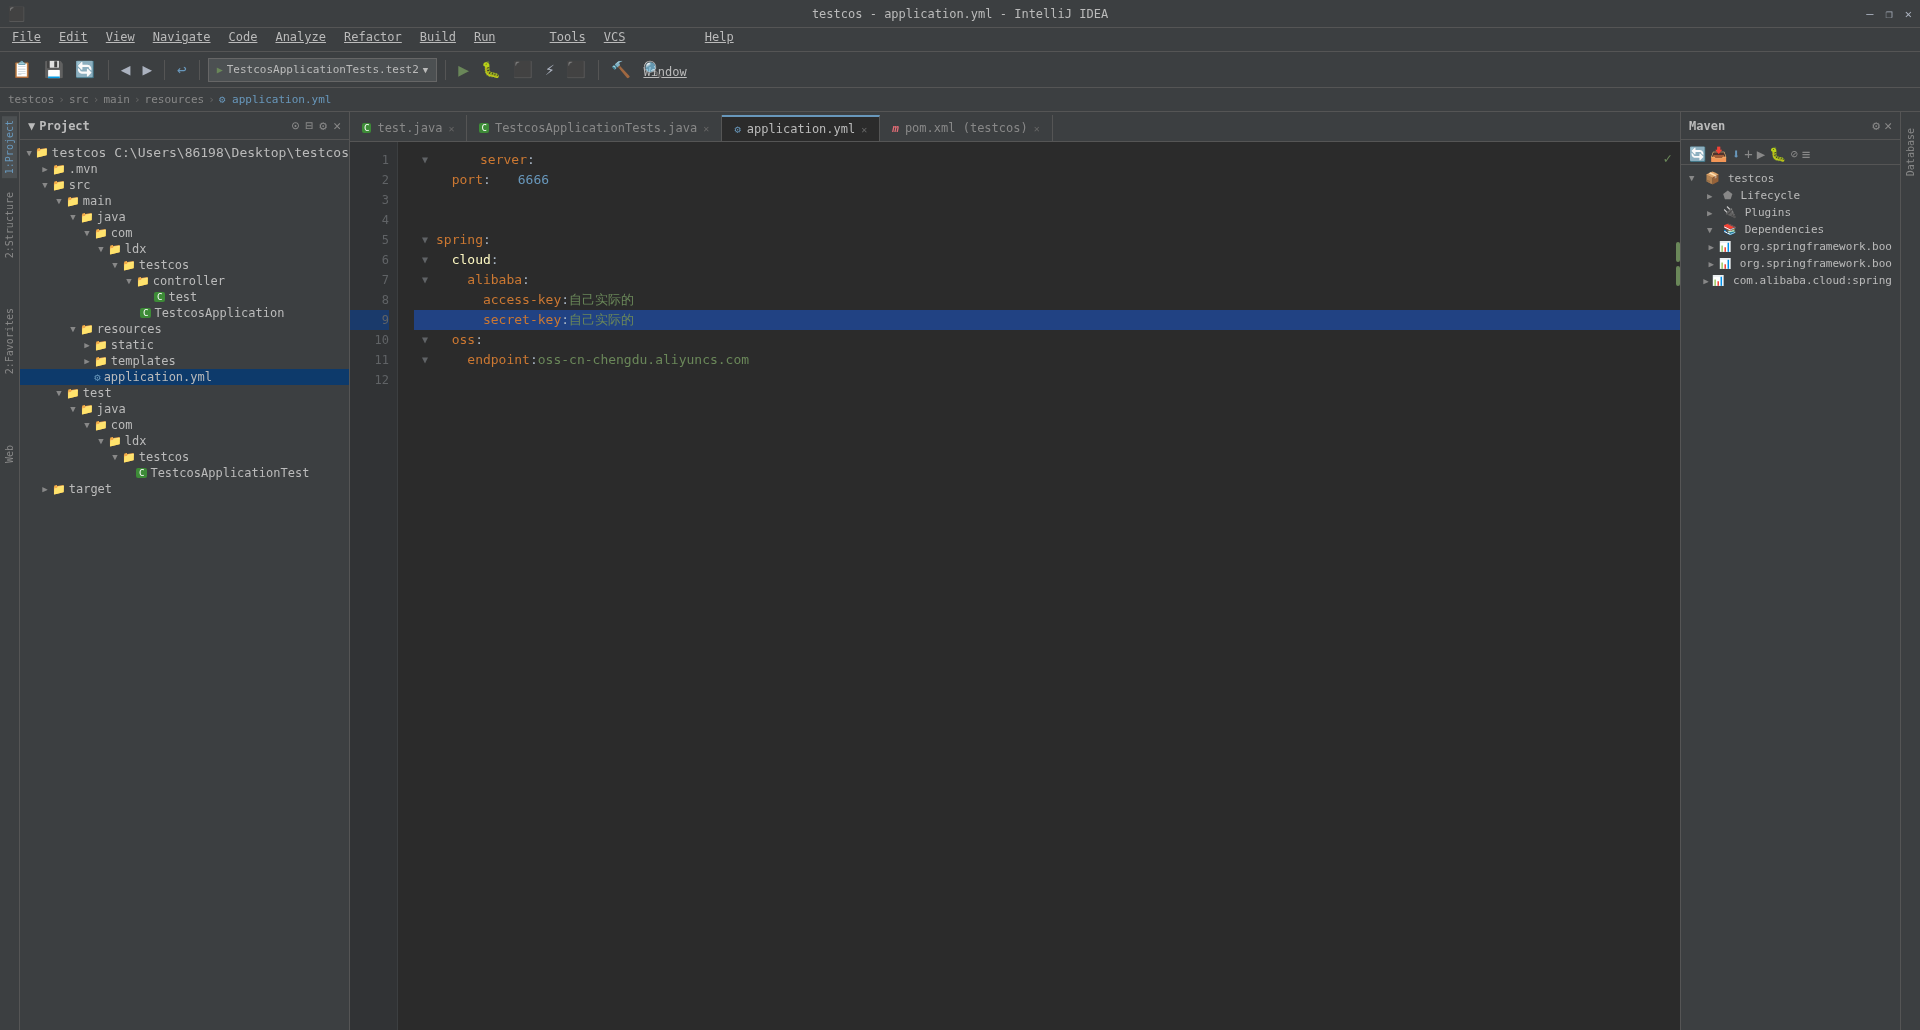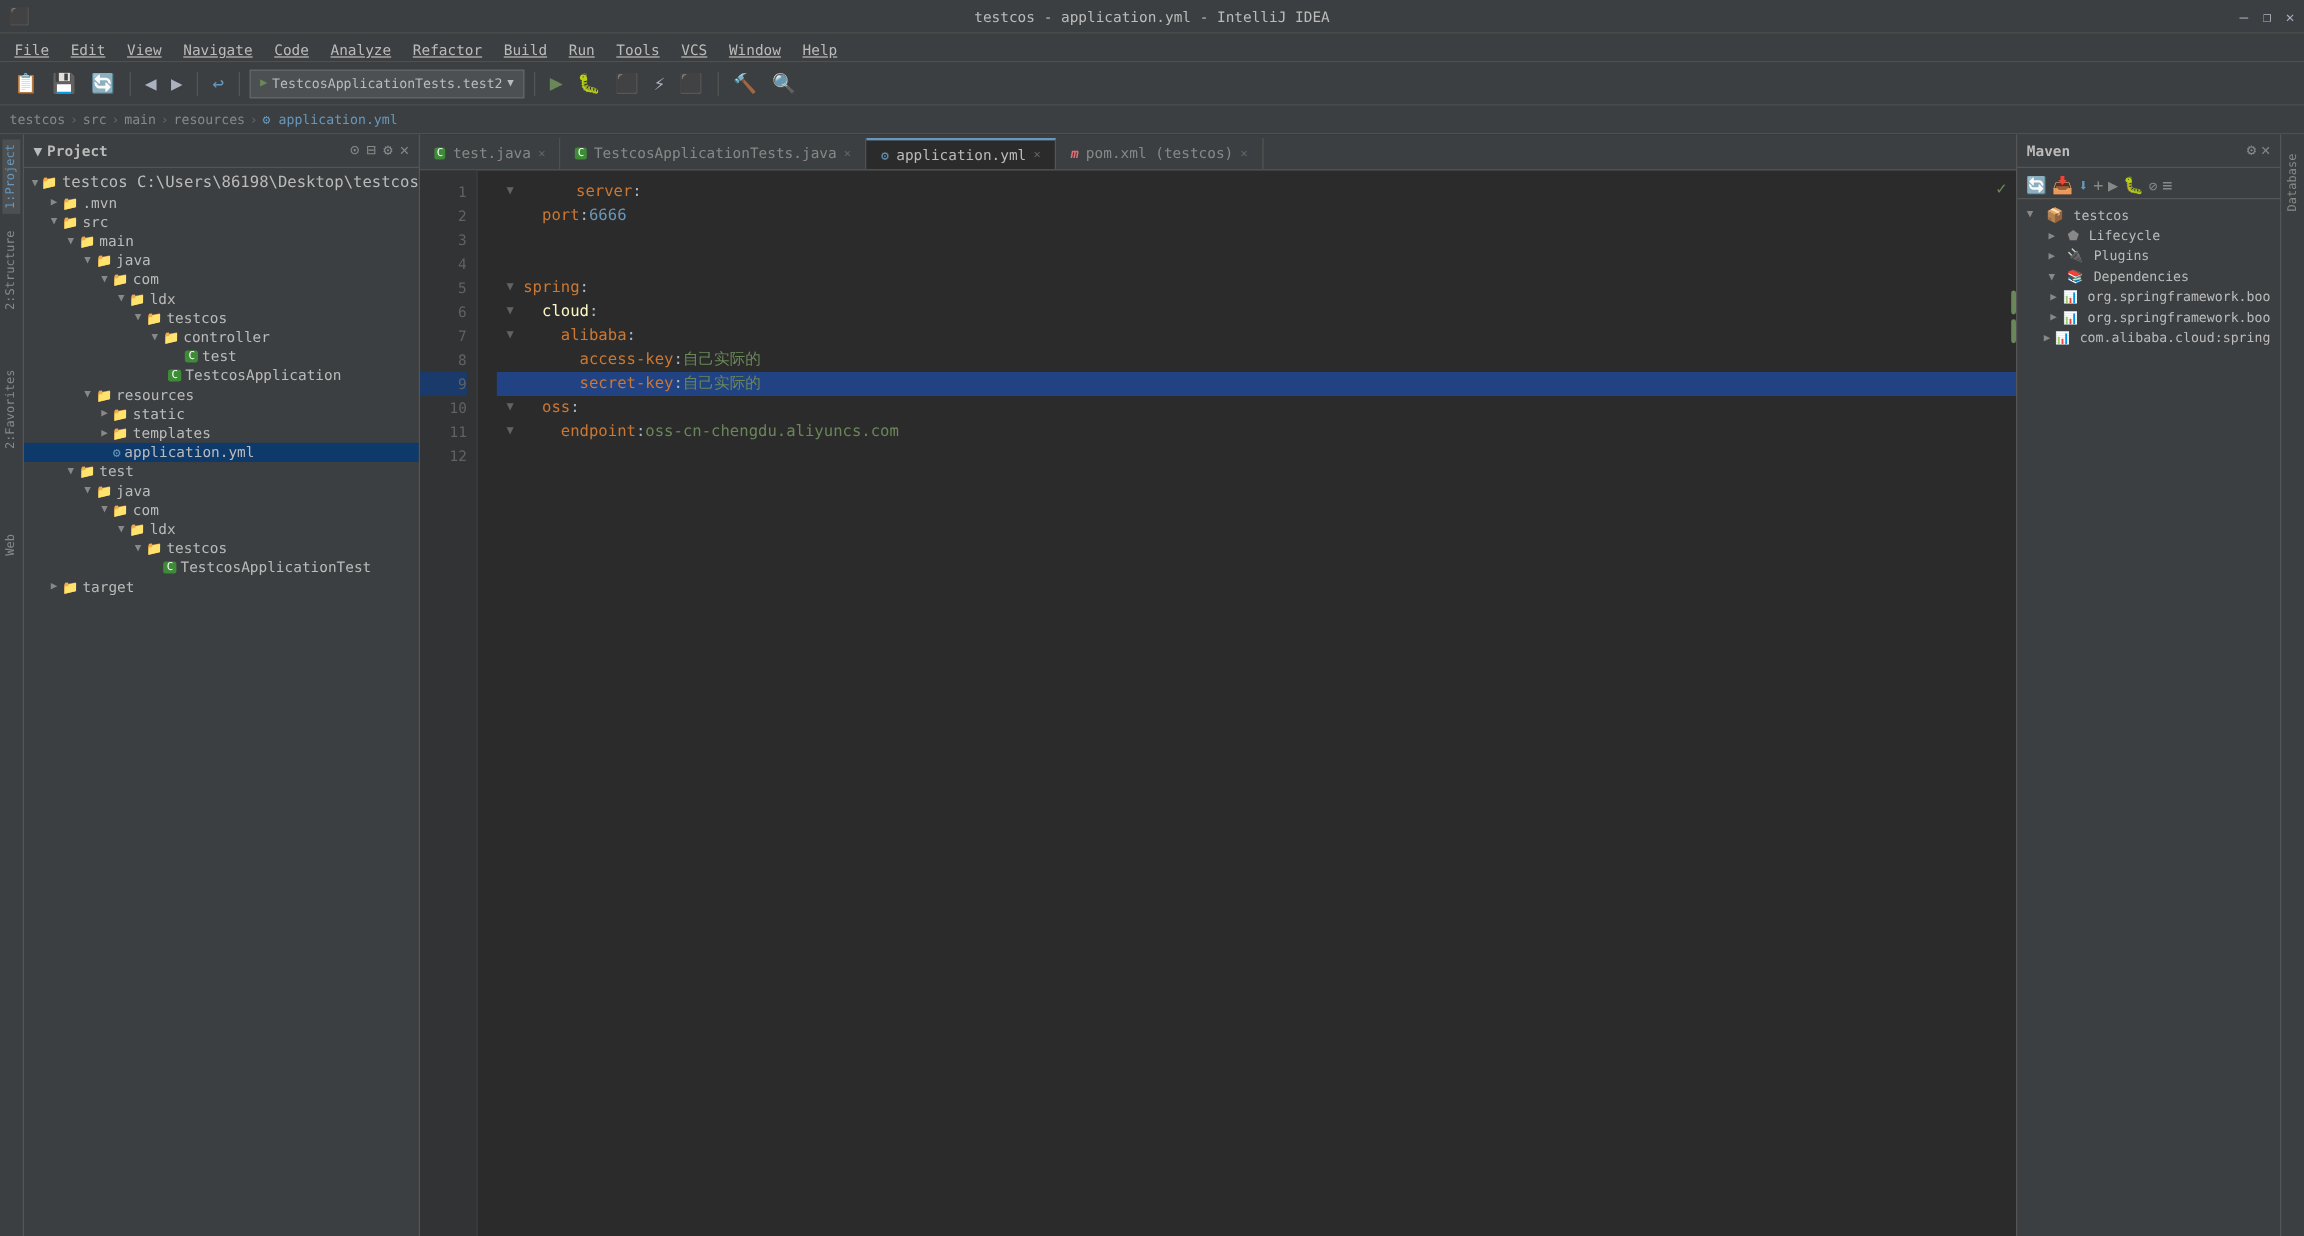--- a/index.html
+++ b/index.html
@@ -2,21 +2,21 @@
 <html><head>
   <meta charset="utf-8">
   <style>
     * { margin: 0; padding: 0; box-sizing: border-box; }
     body { font-family: 'Consolas', 'Monaco', monospace; font-size: 12px; background: #2b2b2b; color: #a9b7c6; width: 1920px; height: 1030px; overflow: hidden; }
 
     
     #title-bar { background: #3c3f41; height: 28px; display: flex; align-items: center; justify-content: space-between; padding: 0 8px; border-bottom: 1px solid #555; }
 
     
-    #menu-bar { background: #3c3f41; height: 24px; display: flex; align-items: flex-end; padding: 0 4px; border-bottom: 1px solid #555; gap: 2px; }
+    #menu-bar { background: #3c3f41; height: 24px; display: flex; align-items: flex-start; padding: 0 4px; border-bottom: 1px solid #555; gap: 2px; }
     .menu-item { color: #bbbbbb; padding: 2px 8px; font-size: 12px; cursor: pointer; }
 
     
     #toolbar { background: #3c3f41; height: 36px; display: flex; align-items: center; padding: 0 8px; border-bottom: 1px solid #555; gap: 4px; }
     .tb-btn { color: #abb2bf; font-size: 16px; cursor: pointer; padding: 2px 4px; }
     .tb-separator { width: 1px; height: 20px; background: #555; margin: 0 4px; }
     .run-config-dropdown { background: #4c5052; color: #bbbbbb; border: 1px solid #666; padding: 2px 8px; font-size: 11px; display: flex; align-items: center; gap: 4px; cursor: pointer; height: 24px; }
 
     
     #breadcrumb { background: #3c3f41; height: 24px; display: flex; align-items: center; padding: 0 8px; border-bottom: 1px solid #555; font-size: 11px; color: #888; gap: 4px; }
@@ -87,21 +87,21 @@
 <div id="menu-bar">
   <span class="menu-item" style="text-decoration:underline;">File</span>
   <span class="menu-item" style="text-decoration:underline;">Edit</span>
   <span class="menu-item" style="text-decoration:underline;">View</span>
   <span class="menu-item" style="text-decoration:underline;">Navigate</span>
   <span class="menu-item" style="text-decoration:underline;">Code</span>
   <span class="menu-item" style="text-decoration:underline;">Analyze</span>
   <span class="menu-item" style="text-decoration:underline;">Refactor</span>
   <span class="menu-item" style="text-decoration:underline;">Build</span>
   <span class="menu-item" style="text-decoration:underline;">Run</span>
-  <span class="menu-item" style="text-decoration:underline;">Tools</span>
+  <span class="menu-item" style="text-decoration:underline;margin-left:36px;">Tools</span>
   <span class="menu-item" style="text-decoration:underline;">VCS</span>
   <span class="menu-item" style="text-decoration:underline;margin-top:35px;">Window</span>
   <span class="menu-item" style="text-decoration:underline;">Help</span>
 </div>
 
 <div id="toolbar">
   <span class="tb-btn">📋</span>
   <span class="tb-btn">💾</span>
   <span class="tb-btn">🔄</span>
   <div class="tb-separator"></div>
@@ -369,21 +369,21 @@
           <span class="fold-btn">▼</span>
           <span style="color:#cc7832;margin-left:44px;">server</span>
             <span style="color:#a9b7c6;">:</span>
         </div>
 
         <div class="code-line">
           <span class="fold-btn"> </span>
           <span style="color:#a9b7c6;">&nbsp;&nbsp;</span>
             <span style="color:#cc7832;">port</span>
             <span style="color:#a9b7c6;">: </span>
-            <span style="color:#6897bb;">6666</span>
+            <span style="color:#6897bb;margin-left:27px;">6666</span>
         </div>
 
         <div class="code-line">
           <span class="fold-btn"> </span>
         </div>
 
         <div class="code-line">
           <span class="fold-btn"> </span>
         </div>
 

